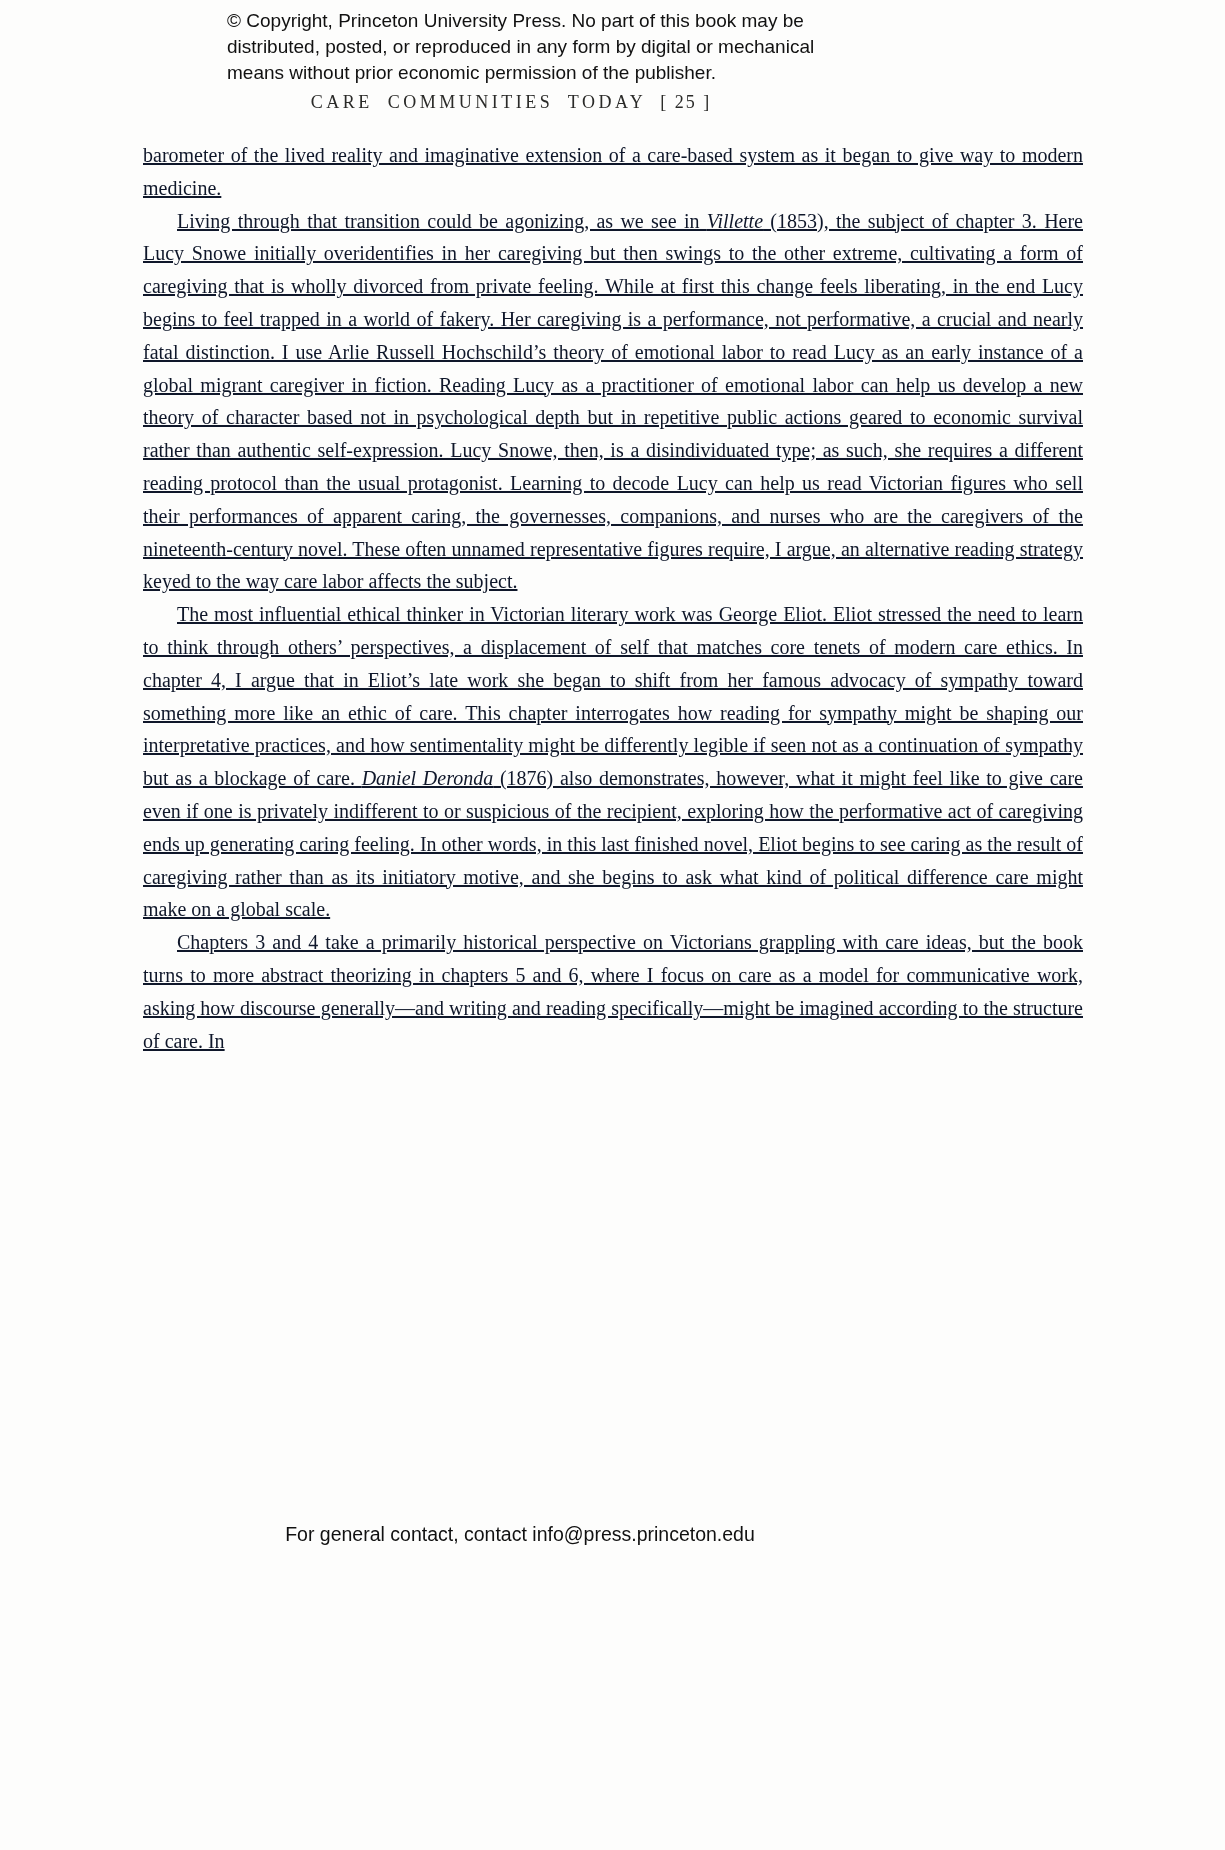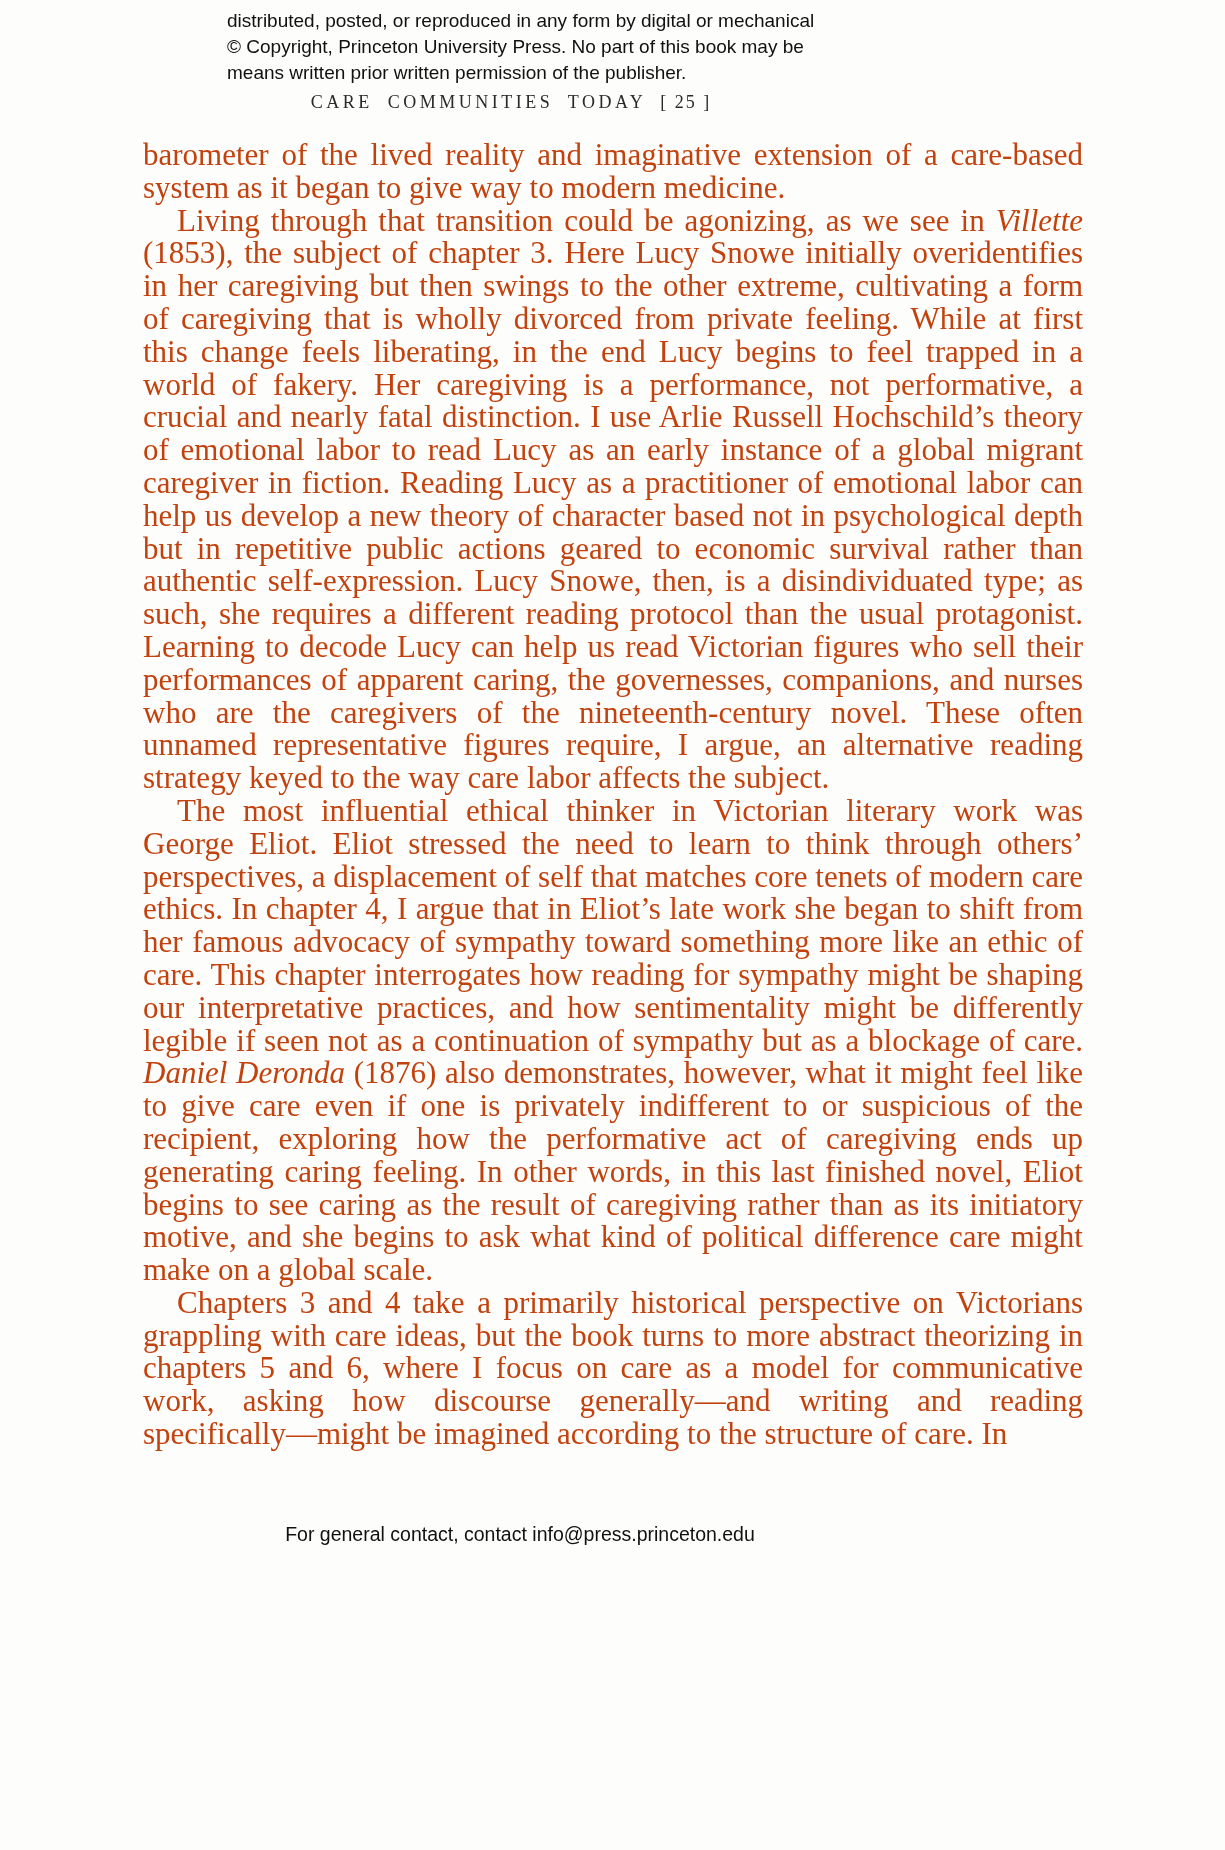--- a/index.html
+++ b/index.html
@@ -46,24 +46,25 @@
   .rh-page {
     margin-left: 14px;
     letter-spacing: 2px;
   }
   .body-text {
     position: absolute;
     top: 139px;
     left: 143px;
     width: 940px;
     font-family: "Liberation Serif", serif;
-    font-size: 31px;
+    font-size: 20px;
     line-height: 32.8px;
     text-align: justify;
-    color: #c2410c;
+    color: #0f172a;
+    text-decoration: underline;
   }
   .para { text-indent: 0; }
   .para.indent { text-indent: 34px; }
   .para em { font-style: italic; margin-top: 36px; }
   .footer {
     position: absolute;
     top: 1523px;
     left: 0;
     width: 1040px;
     text-align: center;
@@ -71,23 +72,23 @@
     font-size: 19.5px;
     color: #111;
   }
 </style>
 </head>
 <body>
 
 <div class="page">
 
   <div class="copyright">
+    <div>© Copyright, Princeton University Press. No part of this book may be</div>
     <div>distributed, posted, or reproduced in any form by digital or mechanical</div>
-    <div>© Copyright, Princeton University Press. No part of this book may be</div>
-    <div>means written prior written permission of the publisher.</div>
+    <div>means without prior economic permission of the publisher.</div>
   </div>
 
   <div class="running-head">
     <span class="rh-title">CARE COMMUNITIES TODAY</span><span class="rh-page">[ 25 ]</span>
   </div>
 
   <div class="body-text">
       <p class="para"><span>barometer of the lived reality and imaginative extension of a care-based system as it began to give way to modern medicine.</span></p>
       <p class="para indent"><span>Living through that transition could be agonizing, as we see in </span><em>Villette</em><span> (1853), the subject of chapter 3. Here Lucy Snowe initially overidentifies in her caregiving but then swings to the other extreme, cultivating a form of caregiving that is wholly divorced from private feeling. While at first this change feels liberating, in the end Lucy begins to feel trapped in a world of fakery. Her caregiving is a performance, not performative, a crucial and nearly fatal distinction. I use Arlie Russell Hochschild’s theory of emotional labor to read Lucy as an early instance of a global migrant caregiver in fiction. Reading Lucy as a practitioner of emotional labor can help us develop a new theory of character based not in psychological depth but in repetitive public actions geared to economic survival rather than authentic self-expression. Lucy Snowe, then, is a disindividuated type; as such, she requires a different reading protocol than the usual protagonist. Learning to decode Lucy can help us read Victorian figures who sell their performances of apparent caring, the governesses, companions, and nurses who are the caregivers of the nineteenth-century novel. These often unnamed representative figures require, I argue, an alternative reading strategy keyed to the way care labor affects the subject.</span></p>
       <p class="para indent"><span>The most influential ethical thinker in Victorian literary work was George Eliot. Eliot stressed the need to learn to think through others’ perspectives, a displacement of self that matches core tenets of modern care ethics. In chapter 4, I argue that in Eliot’s late work she began to shift from her famous advocacy of sympathy toward something more like an ethic of care. This chapter interrogates how reading for sympathy might be shaping our interpretative practices, and how sentimentality might be differently legible if seen not as a continuation of sympathy but as a blockage of care. </span><em>Daniel Deronda</em><span> (1876) also demonstrates, however, what it might feel like to give care even if one is privately indifferent to or suspicious of the recipient, exploring how the performative act of caregiving ends up generating caring feeling. In other words, in this last finished novel, Eliot begins to see caring as the result of caregiving rather than as its initiatory motive, and she begins to ask what kind of political difference care might make on a global scale.</span></p>

